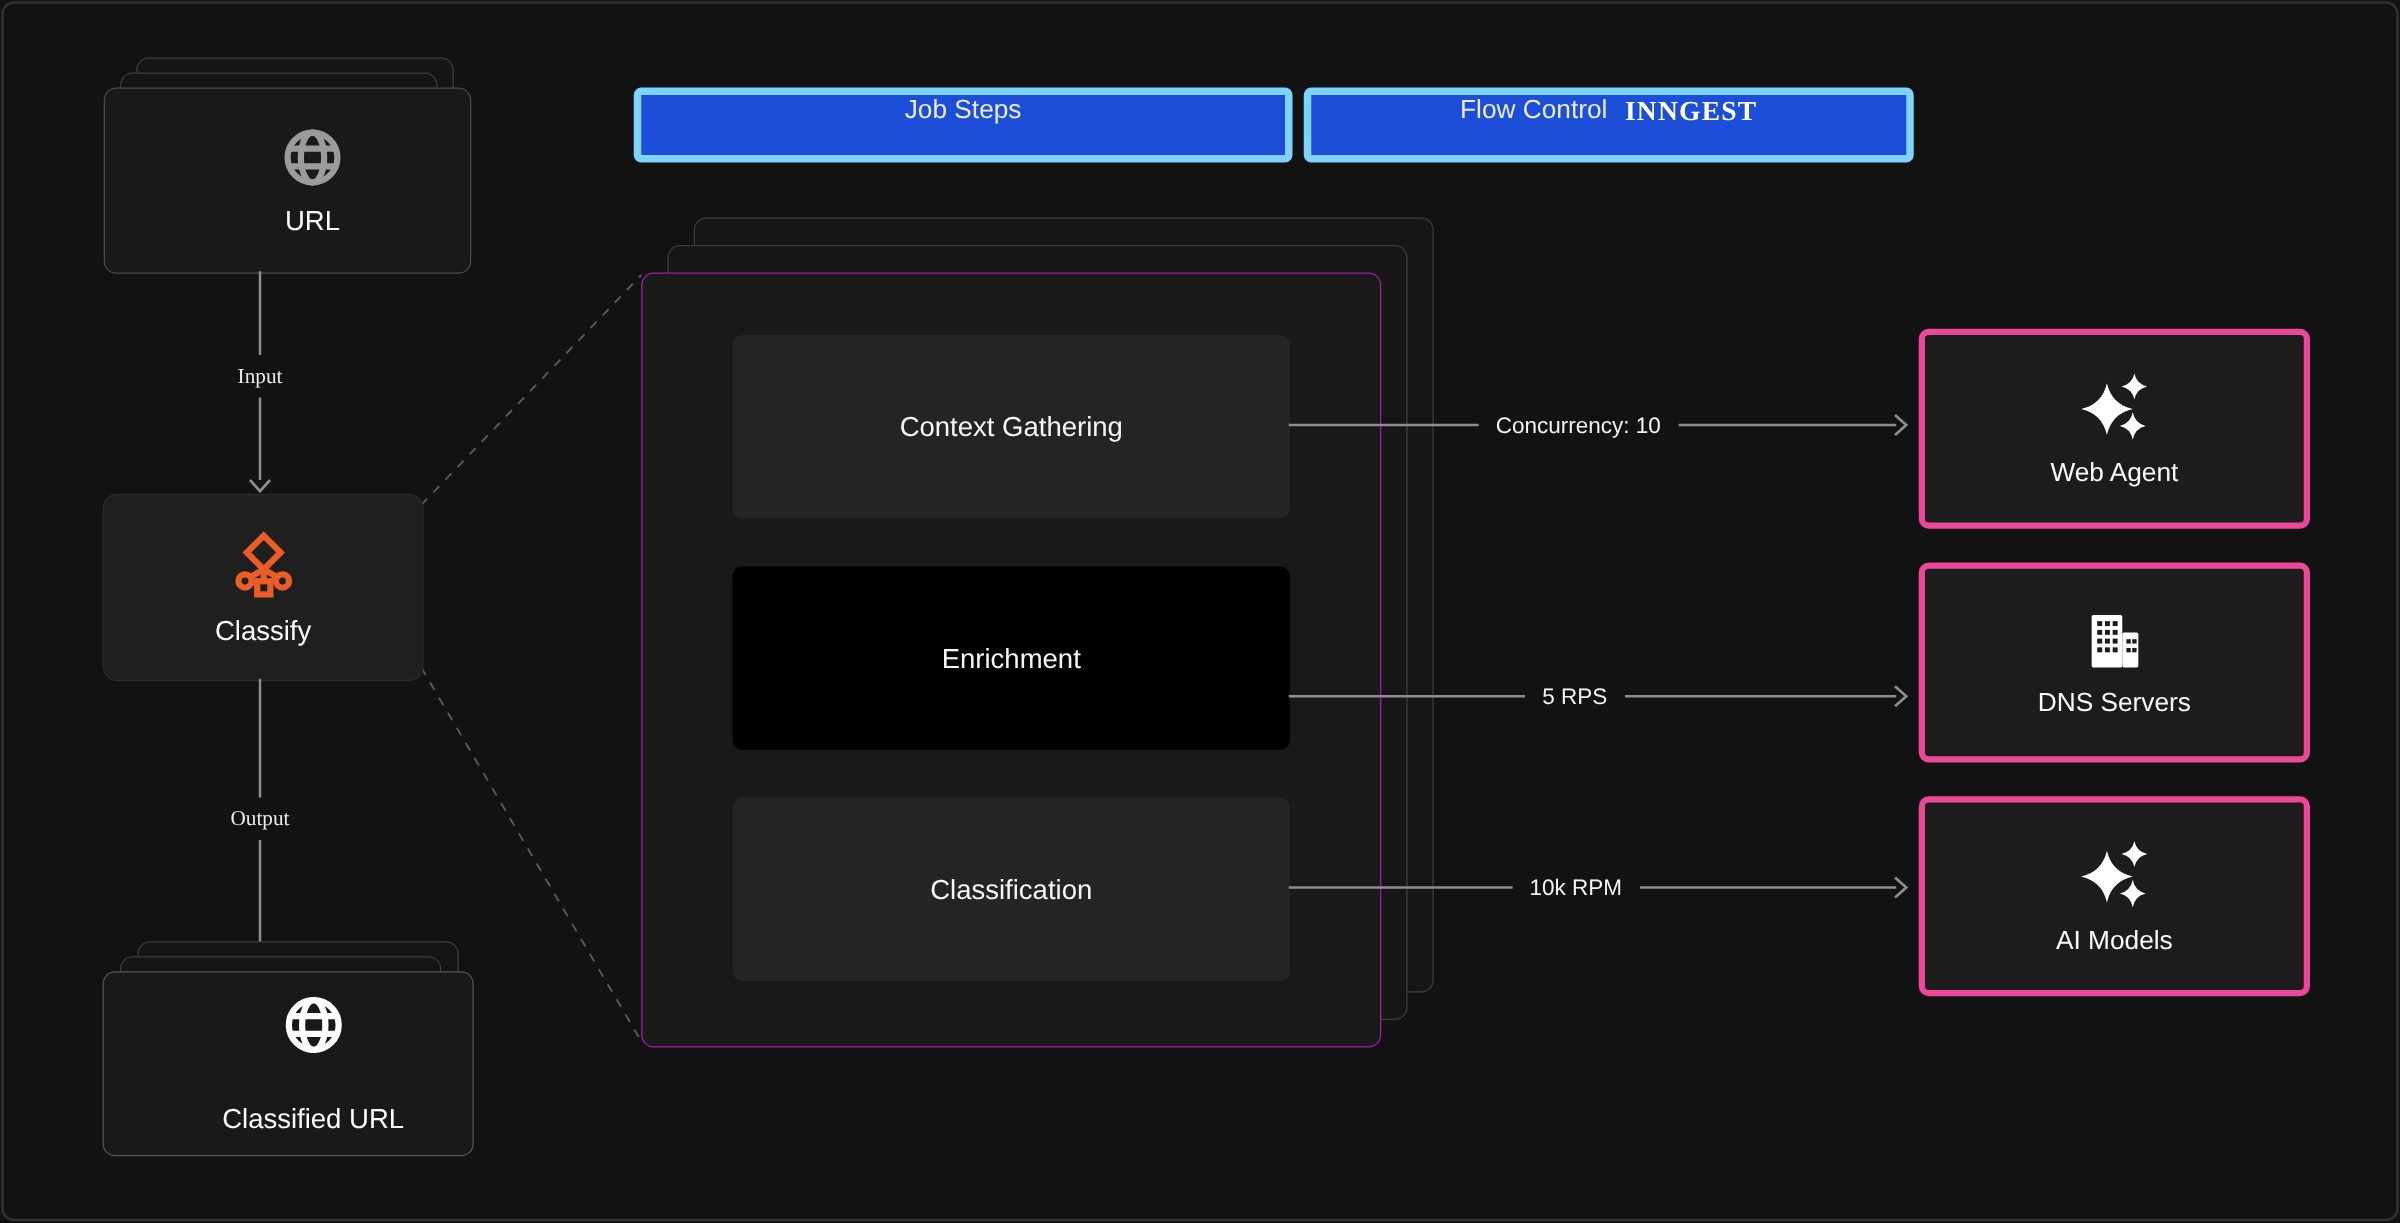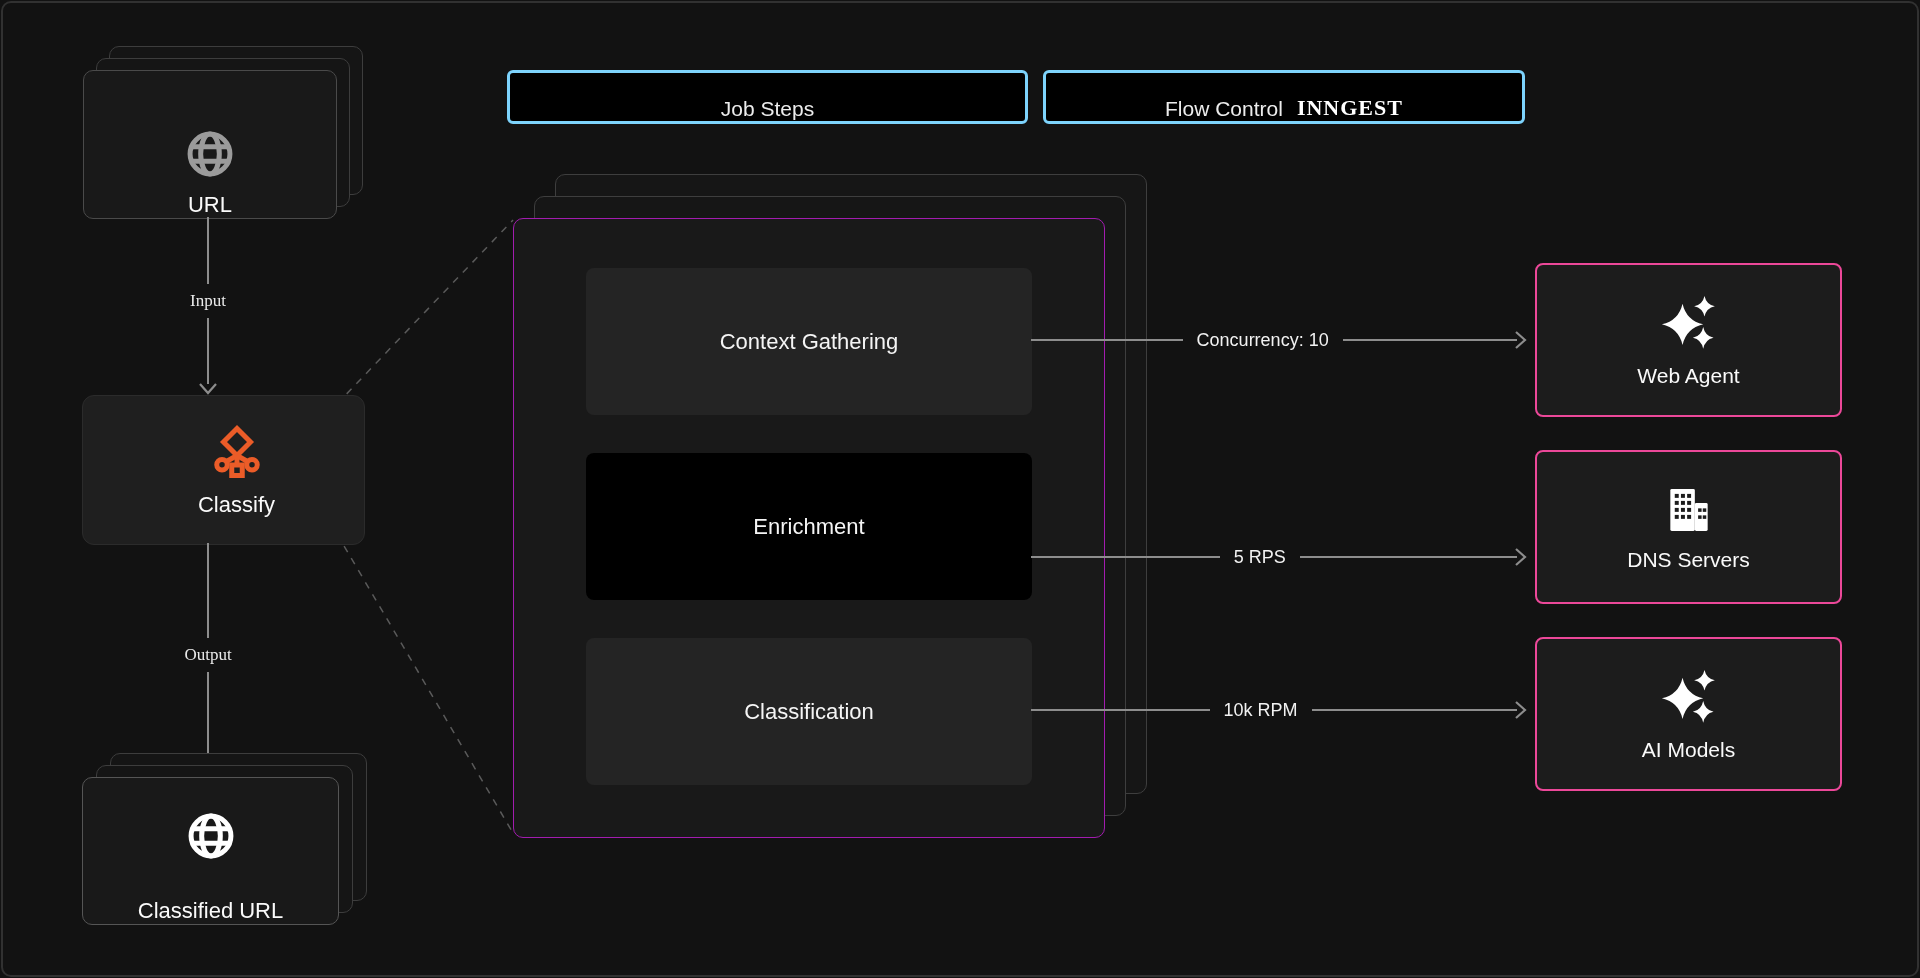--- a/index.html
+++ b/index.html
@@ -7,37 +7,37 @@
     position:relative;width:1920px;height:978px;background:#121212;overflow:hidden;
     font-family:"Liberation Sans", sans-serif;color:#f0f0f0;
   }
   .frame{position:absolute;inset:1px;border:2px solid #313131;border-radius:10px;pointer-events:none;z-index:9;}
   .dots{
     background-image:radial-gradient(rgba(255,255,255,0.05) 1px, transparent 1.2px);
     background-size:11px 11px;
   }
   
   .hdr{
-    position:absolute;top:70px;height:48px;display:flex;align-items:flex-end;justify-content:center;gap:14px;
-    background:#000000;border:3px solid #7dd3fc;border-radius:6px;font-size:21px;color:#ececec;z-index:4;
+    position:absolute;top:70px;height:48px;display:flex;align-items:flex-start;justify-content:center;gap:14px;
+    background:#1d4ed8;border:6px solid #7dd3fc;border-radius:6px;font-size:21px;color:#ececec;z-index:4;
   }
   .brand{font-weight:700;letter-spacing:1px;font-size:22px;color:#ffffff;font-family:Liberation Serif, serif;}
   
   .stack{position:absolute;z-index:3;}
   .stack-layer{position:absolute;width:100%;height:100%;background:#151515;border:1px solid #3d3d3d;border-radius:10px;}
   .stack-layer.l3{left:26px;top:-24px;}
   .stack-layer.l2{left:13px;top:-12px;}
   .stack-front{
     position:absolute;left:0;top:0;width:100%;height:100%;background:#191919;border:1px solid #4a4a4a;border-radius:10px;
-    display:flex;flex-direction:column;align-items:center;justify-content:flex-end;gap:12px;
+    display:flex;flex-direction:column;align-items:center;justify-content:center;gap:12px;padding-left:40px;
   }
   .node-label{font-size:22px;color:#fafafa;}
   .classify-card{
     position:absolute;left:82px;top:395px;width:255px;height:148px;background:#1f1f1f;border:1px solid #2b2b2b;border-radius:12px;
-    display:flex;flex-direction:column;align-items:center;justify-content:center;gap:10px;z-index:3;padding-left:26px;
+    display:flex;flex-direction:column;align-items:center;justify-content:center;gap:10px;z-index:3;
   }
   
   .varrow{position:absolute;width:60px;display:flex;flex-direction:column;align-items:center;z-index:3;font-family:Liberation Serif, serif;}
   .vline{width:2px;flex:1;background:#8d8d8d;}
   .varrow-label{font-size:17px;color:#eaeaea;margin:7px 0;}
   .vchev{margin-top:-1px;}
   
   .panel-layer{position:absolute;width:590px;height:618px;background:#161616;border:1px solid #3e3e3e;border-radius:10px;z-index:2;}
   .panel-front{position:absolute;left:513px;top:218px;width:590px;height:618px;background:#191919;border:1px solid #a21caf;border-radius:10px;z-index:2;}
   .step{
@@ -46,21 +46,21 @@
   }
   .step.highlight{background:#000000;}
   
   .flow-arrow{position:absolute;left:1031px;width:496px;height:24px;display:flex;align-items:center;z-index:5;}
   .hline{height:2px;flex:1;background:#8d8d8d;}
   .hline.long{flex:1.15;}
   .flow-label{font-size:18px;color:#f2f2f2;white-space:nowrap;padding:0 14px;}
   .hchev{margin-left:-2px;flex:none;}
   
   .service{
-    position:absolute;left:1535px;width:303px;height:150px;background:#1c1c1c;border:2px solid #ec4899;border-radius:8px;
+    position:absolute;left:1535px;width:303px;height:150px;background:#1c1c1c;border:5px solid #ec4899;border-radius:8px;
     display:flex;flex-direction:column;align-items:center;justify-content:center;gap:10px;z-index:3;
   }
   .service-label{font-size:21px;color:#fafafa;}
   .overlay{position:absolute;left:0;top:0;z-index:1;pointer-events:none;}
   .icon{display:block;}
 </style>
 </head>
 <body>
 
 <div class="canvas">

